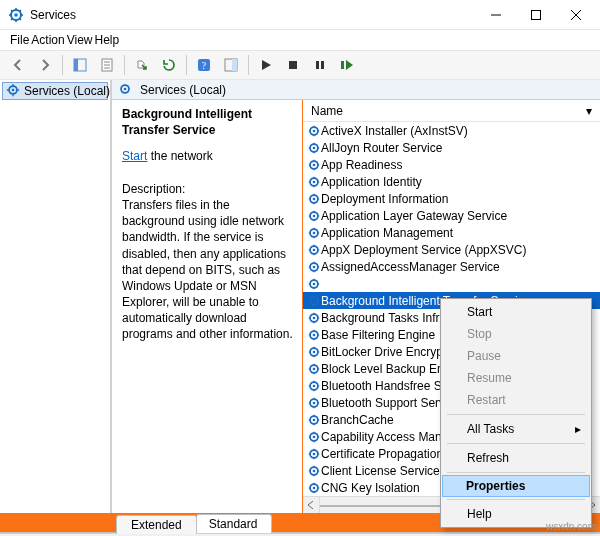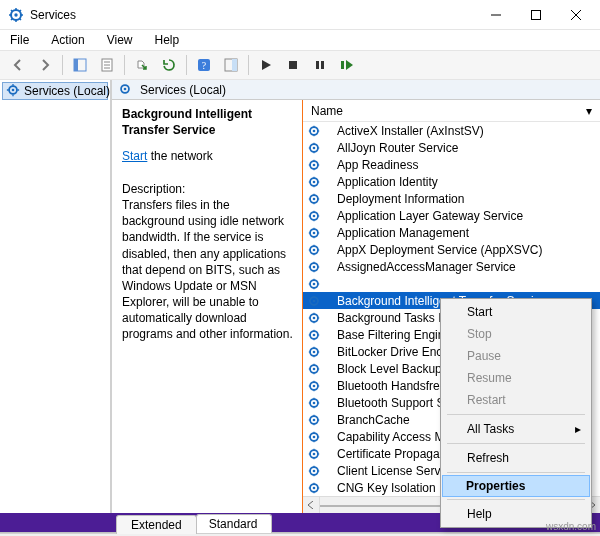--- a/index.html
+++ b/index.html
@@ -23,21 +23,21 @@
     border-bottom: 1px solid #e5e5e5;
     justify-content: flex-end;
   }
   .titlebar .app-icon { width: 16px; height: 16px; margin-right: 6px; }
   .titlebar .title { flex: 1; }
   .win-btn { width: 40px; height: 30px; display: flex; align-items:center; justify-content:center; color:#333; }
   .menubar {
     height: 20px;
     display: flex;
     align-items: center;
-    gap: 22px;
+    gap: 2px;
     padding: 0 10px;
     background: #fff;
   }
   .menubar span { cursor: default; }
   .toolbar {
     height: 30px;
     display: flex;
     align-items: center;
     gap: 3px;
     padding: 2px 6px;
@@ -124,21 +124,21 @@
     border-bottom:1px solid #e5e5e5;
     background:#fff;
   }
   .col-header .col-name { flex:1; }
   .svc-list { flex:1; overflow:hidden; }
   .svc-row {
     height:17px;
     display:flex;
     align-items:center;
     padding:0 4px;
-    gap:16px;
+    gap:0;
     white-space:nowrap;
     font-size:12px;
   }
   .svc-row.selected {
     background:#0a63c8;
     color:#fff;
   }
   .svc-row .svc-icon { width:14px; height:14px; flex-shrink:0; }
   .hs-bar {
     height:17px;
@@ -151,21 +151,21 @@
   .hs-track { flex:1; position:relative; }
   .hs-thumb { position:absolute; left:0; width:60%; top:0; bottom:0; background:#cdcdcd; border:1px solid #b5b5b5;}
   .hs-right { width:17px; height:100%; border-left:1px solid #dcdcdc; display:flex;align-items:center;justify-content:center;}
 
   .tabs {
     height: 20px;
     display:flex;
     align-items:flex-end;
     padding-left: 116px;
     border-bottom:1px solid #c0c0c0;
-    background:#4c1d95;
+    background:#f97316;
     margin-top:-1px;
   }
   .tab {
     border:1px solid #c0c0c0;
     border-bottom:none;
     border-top-left-radius:3px;
     border-top-right-radius:3px;
     padding:2px 14px;
     background:#fff;
     position:relative;

